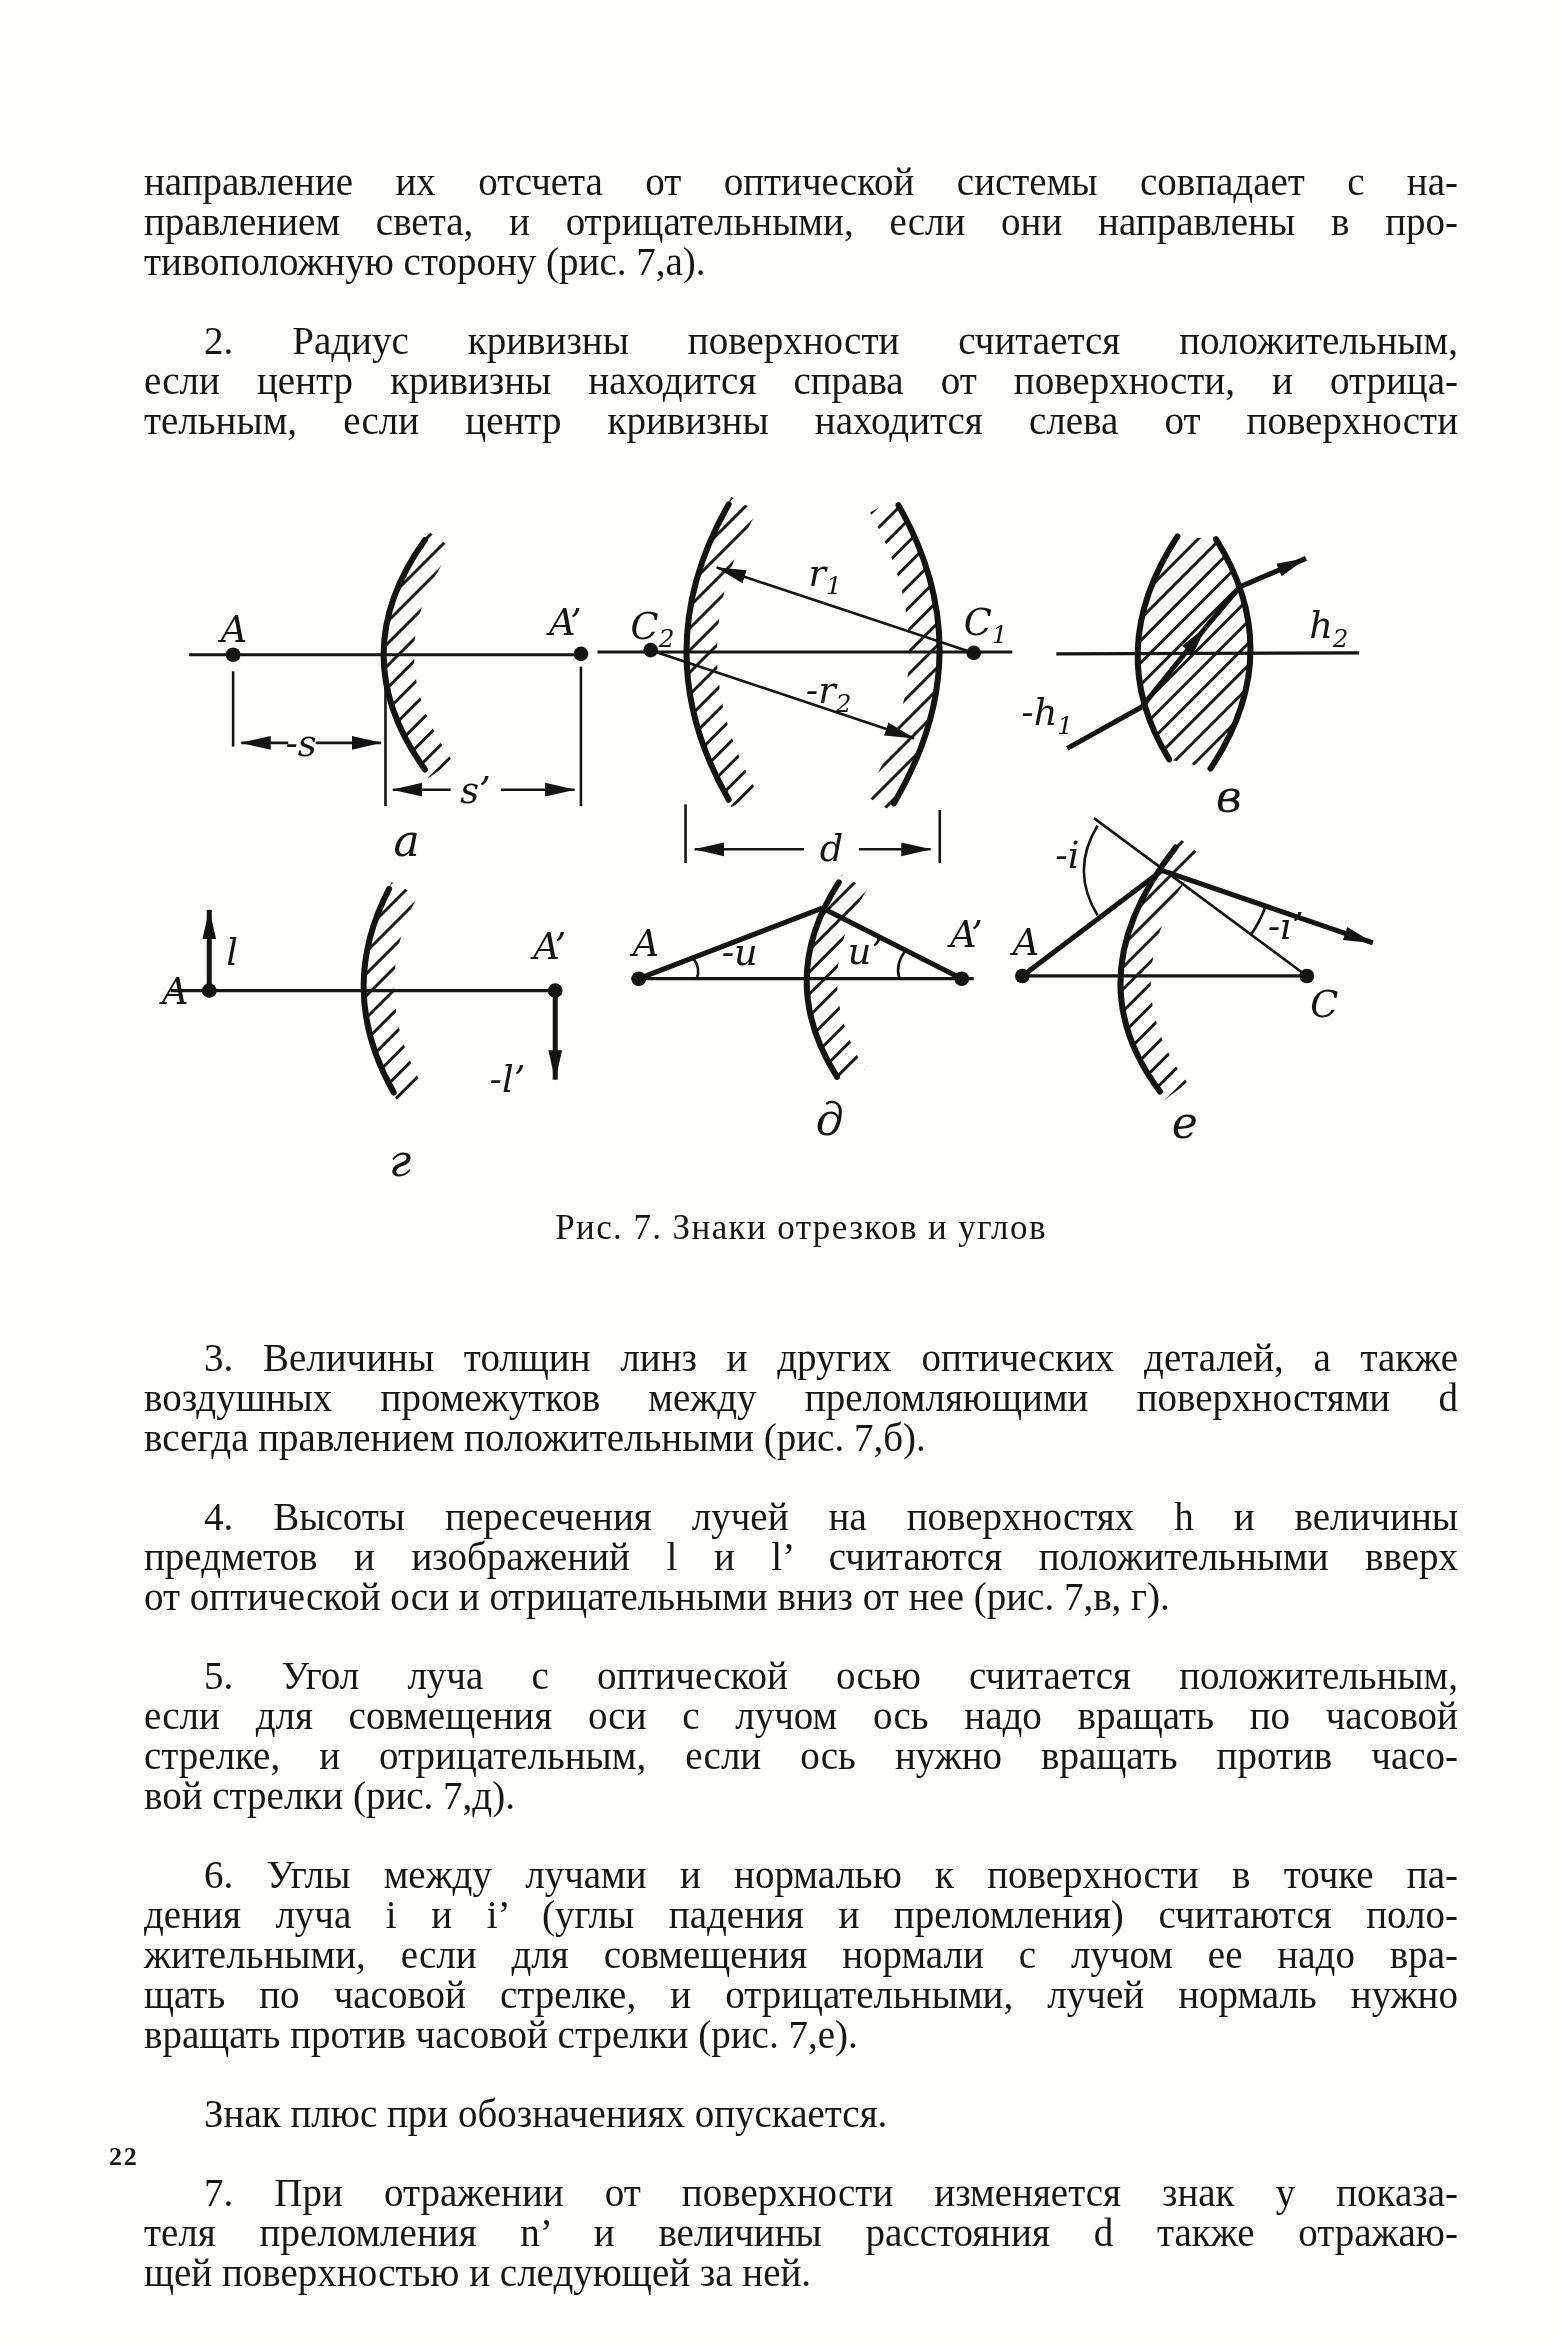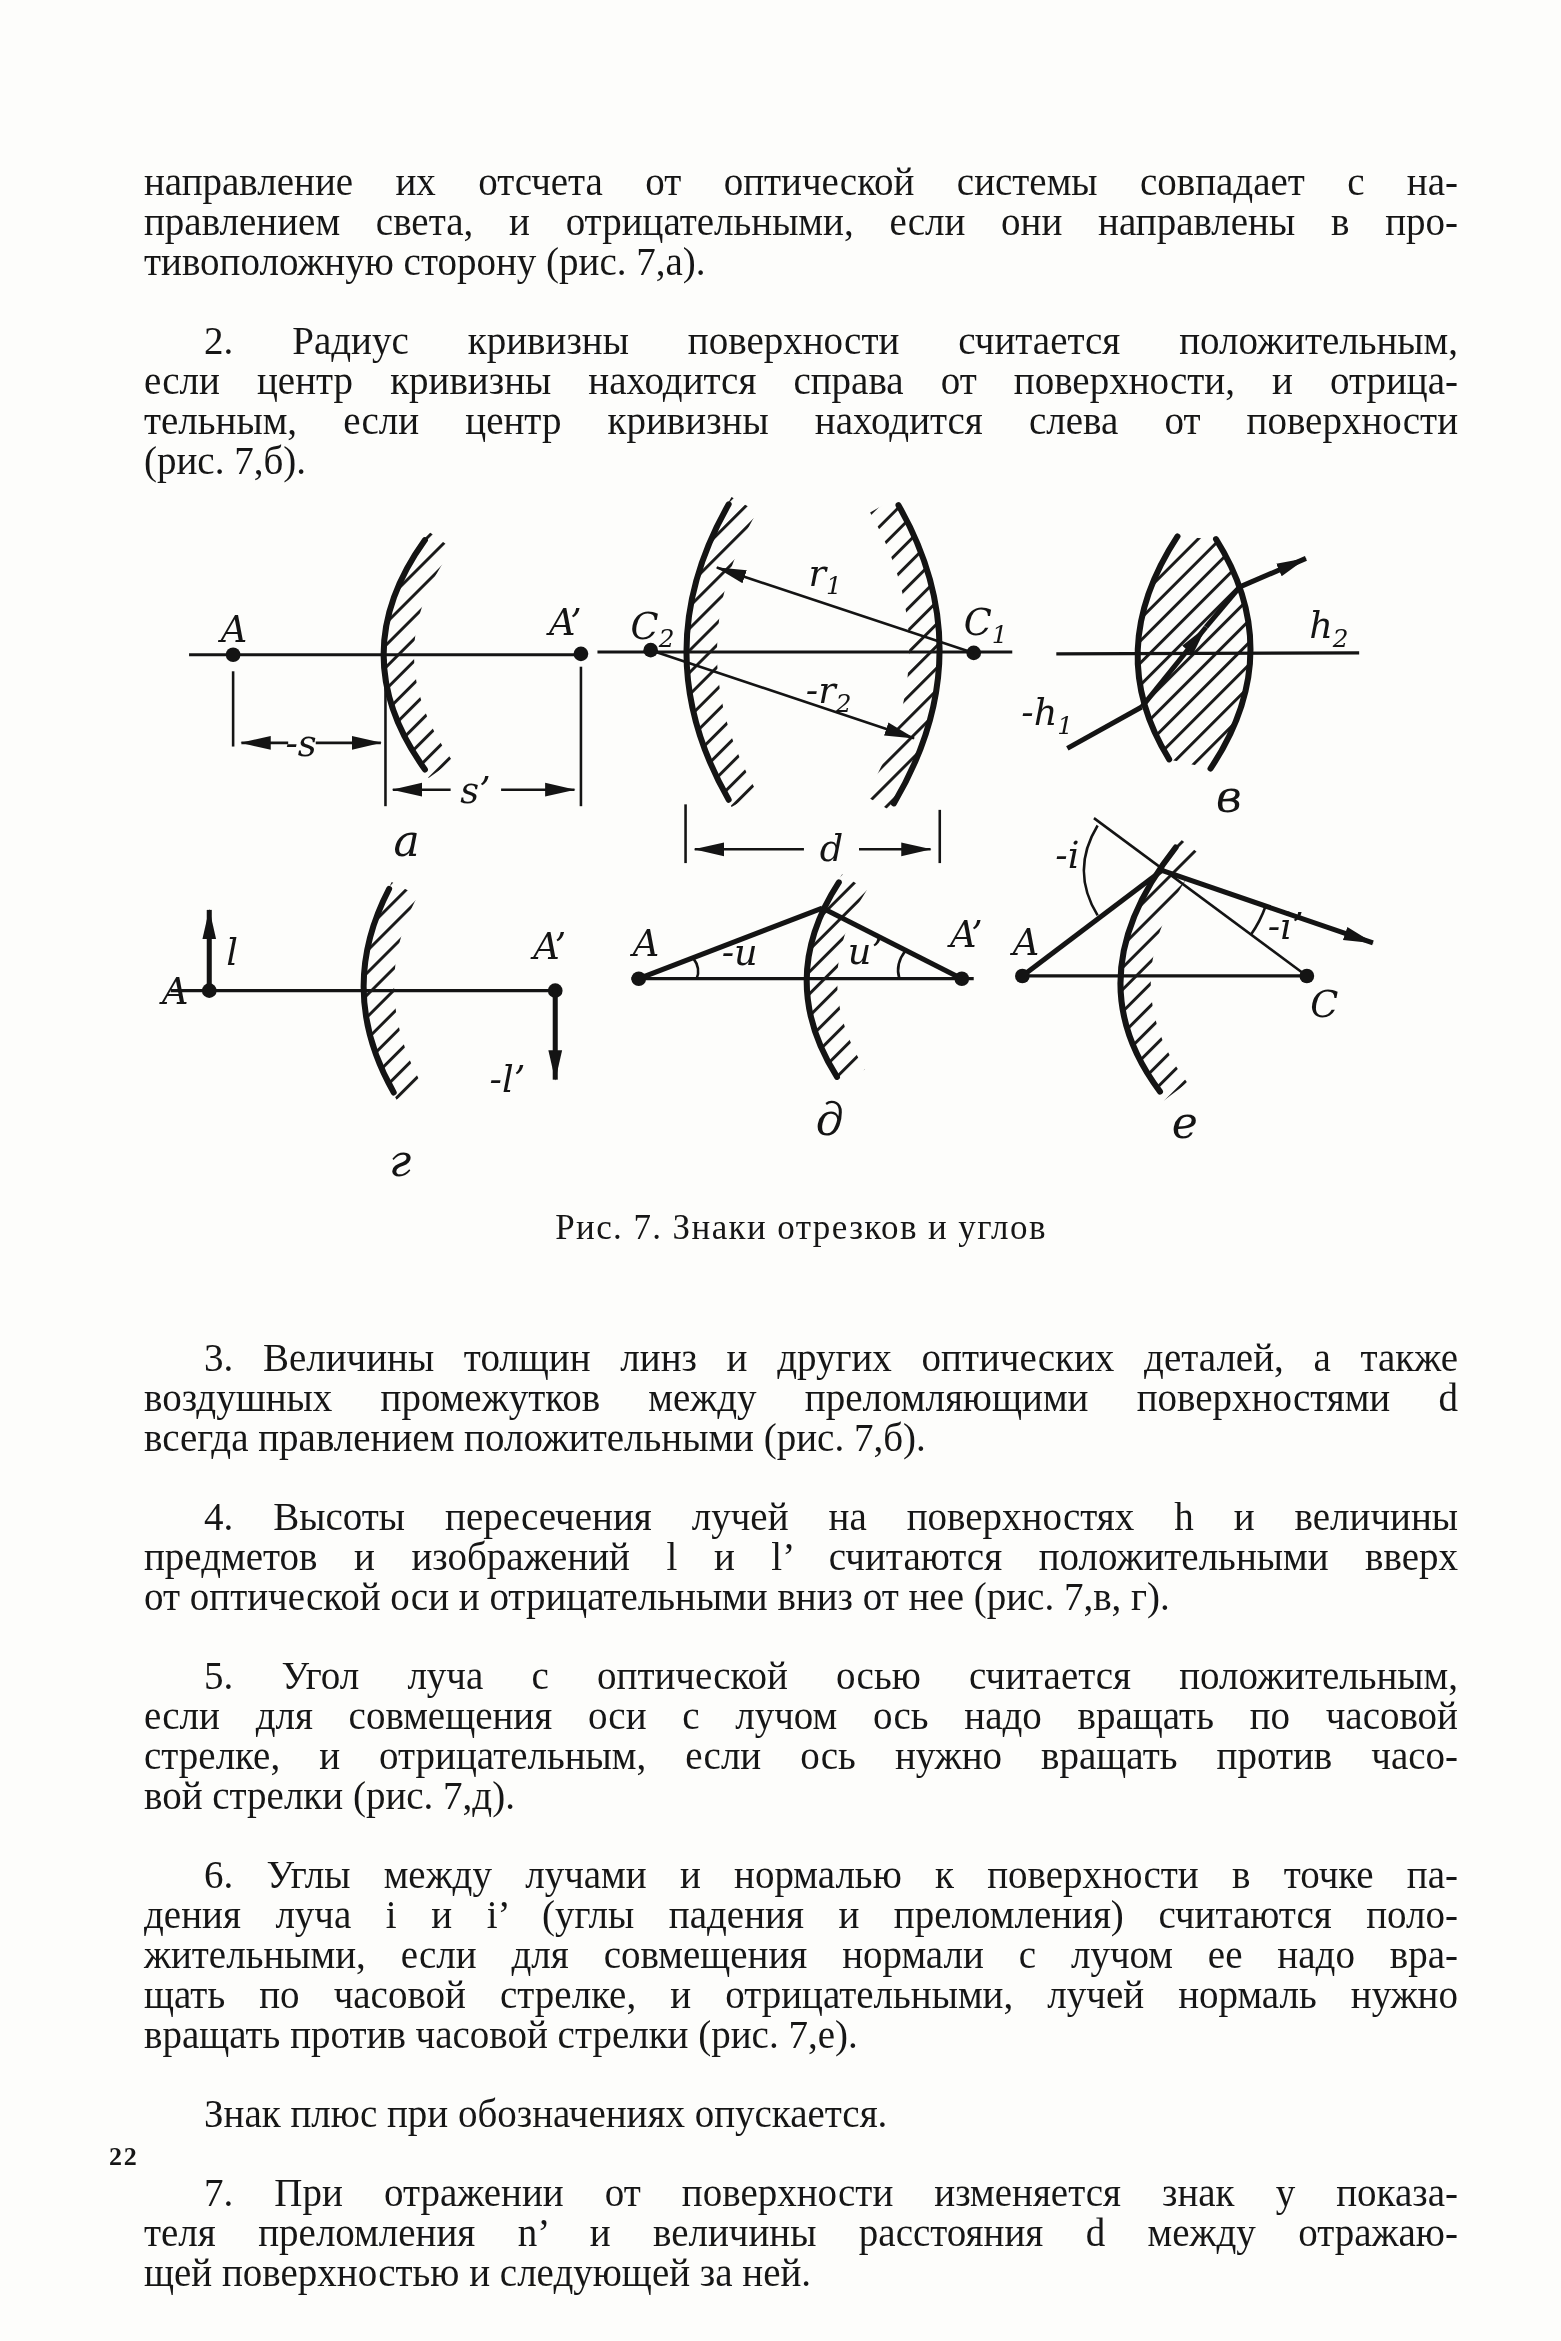--- a/index.html
+++ b/index.html
@@ -37,21 +37,20 @@
       </p>
       <div class="ln">направление их отсчета от оптической системы совпадает с на-</div>
       <div class="ln">правлением света, и отрицательными, если они направлены в про-</div>
       <div class="ln last">тивоположную сторону (рис. 7,а).</div>
     <p></p>
     <p class="para">
       </p>
       <div class="ln ind">2. Радиус кривизны поверхности считается положительным,</div>
       <div class="ln">если центр кривизны находится справа от поверхности, и отрица-</div>
       <div class="ln">тельным, если центр кривизны находится слева от поверхности</div>
-      <div class="ln last">(рис. 7,б).</div>
     <p></p>
   </div>
 
   <svg class="fig" width="1396" height="725" viewBox="0 0 1520 790">
     <defs>
       <marker id="ah" markerUnits="userSpaceOnUse" markerWidth="36" markerHeight="20" refX="32" refY="9" orient="auto">
         <path d="M0,1.5 L33,9 L0,16.5 Z" fill="#141414"></path>
       </marker>
       <pattern id="ht" patternUnits="userSpaceOnUse" width="17" height="17" patternTransform="rotate(45)">
         <line x1="8" y1="-2" x2="8" y2="19" stroke="#1a1a1a" stroke-width="3.2"></line>
@@ -194,21 +193,21 @@
       <div class="ln">щать по часовой стрелке, и отрицательными, лучей нормаль нужно</div>
       <div class="ln last">вращать против часовой стрелки (рис. 7,е).</div>
     <p></p>
     <p class="para">
       </p>
       <div class="ln ind last">Знак плюс при обозначениях опускается.</div>
     <p></p>
     <p class="para">
       </p>
       <div class="ln ind">7. При отражении от поверхности изменяется знак у показа-</div>
-      <div class="ln">теля преломления n’ и величины расстояния d между отражаю-</div>
+      <div class="ln">теля преломления n’ и величины расстояния d также отражаю-</div>
       <div class="ln last">щей поверхностью и следующей за ней.</div>
     <p></p>
   </div>
 
   <div class="pagenum">22</div>
 
 </div>
 
 
 </body></html>

